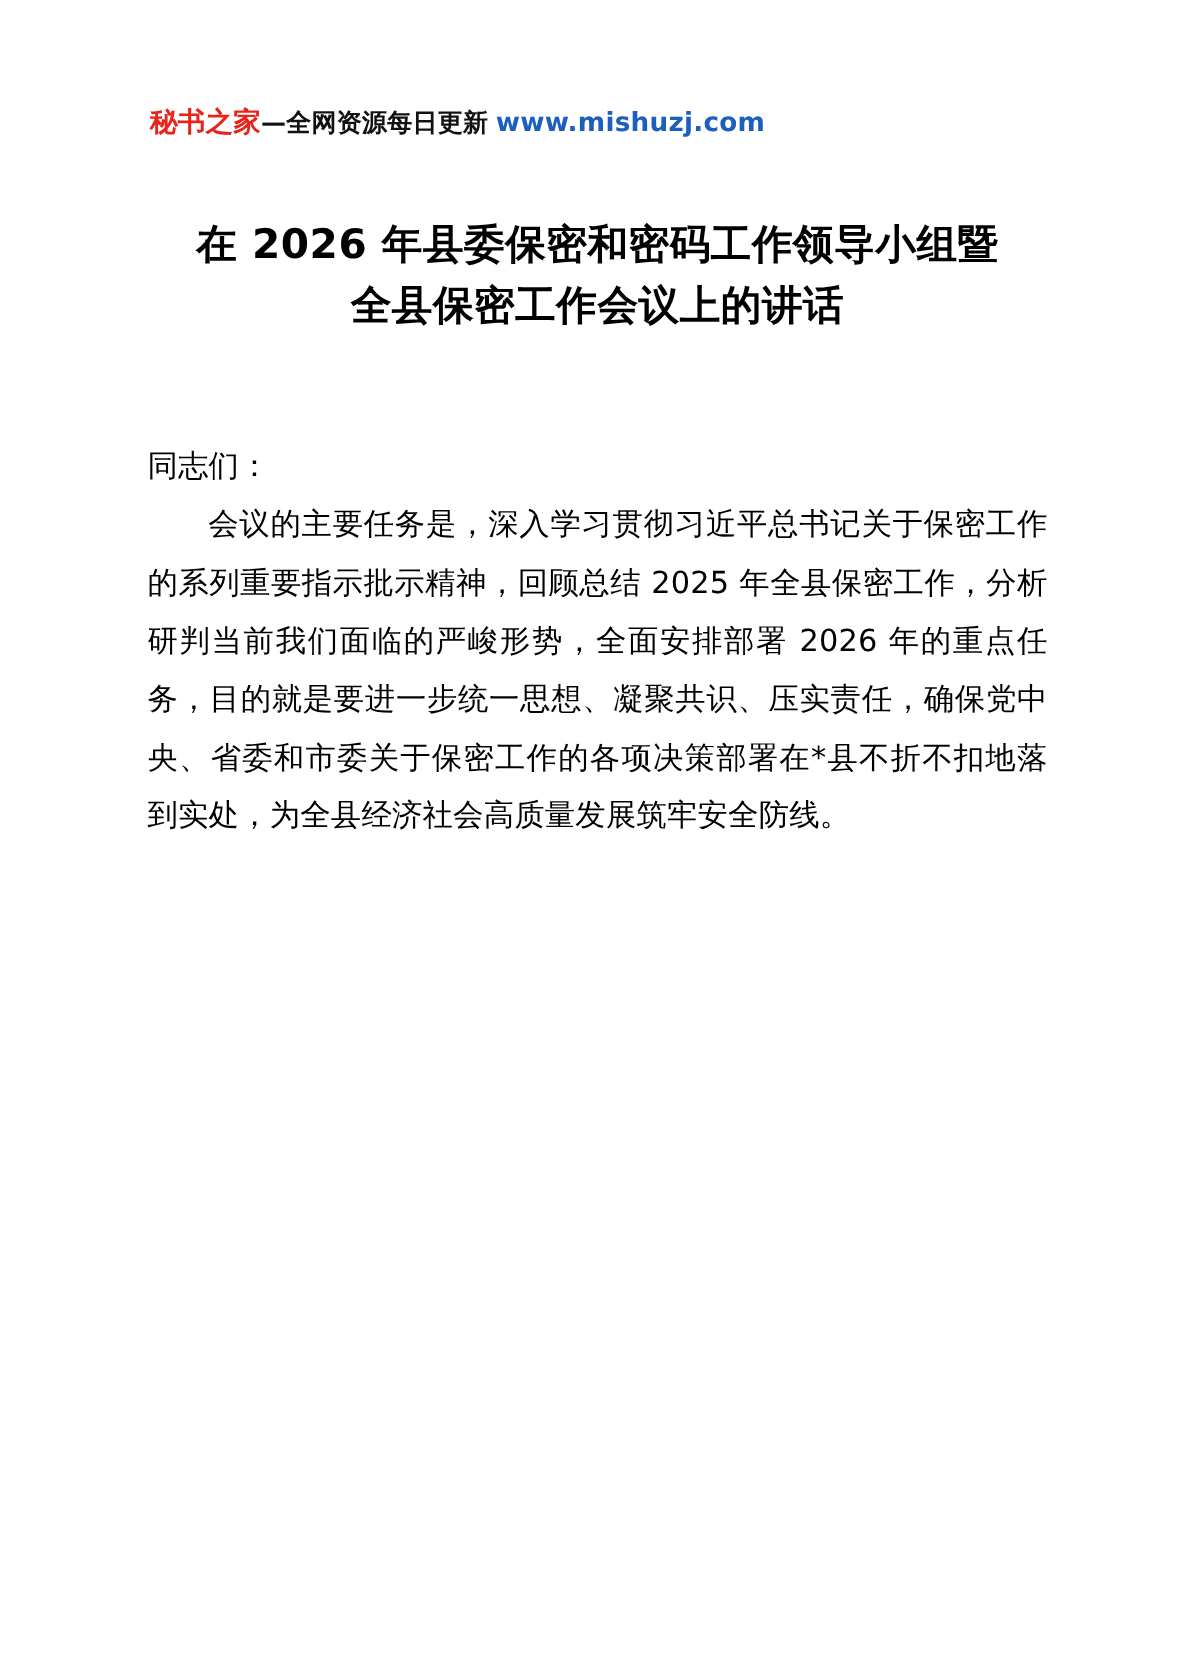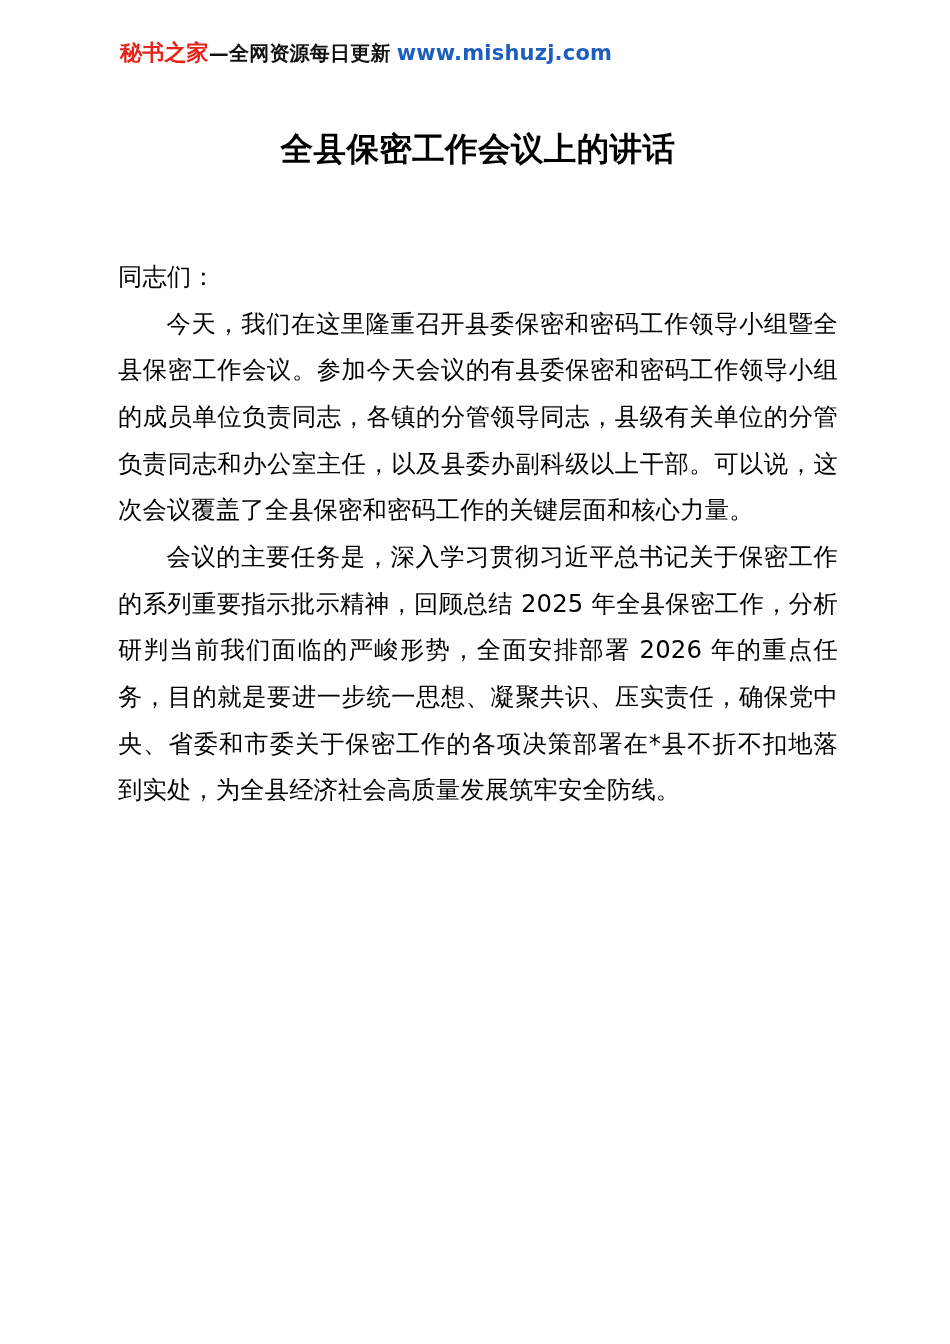--- a/index.html
+++ b/index.html
@@ -12,21 +12,21 @@
     height: 1344px;
     font-family: "DejaVu Sans", "Liberation Sans", sans-serif;
     color: #000000;
     overflow: hidden;
   }
   .page {
     position: relative;
     width: 950px;
     height: 1344px;
     box-sizing: border-box;
-    padding: 38px 112px 40px 118px;
+    padding: 84px 112px 40px 118px;
   }
   
   .header-line {
     font-size: 21px;
     line-height: 1.4;
     white-space: nowrap;
     margin: 0 0 0 2px;
     letter-spacing: 0.2px;
   }
   .brand {
@@ -84,22 +84,22 @@
 </head>
 <body>
 
 <div class="page">
 
   <div class="header-line">
     <span class="brand">秘书之家</span><span class="brand-sep">—</span><span class="brand-desc">全网资源每日更新</span><span class="brand-url">www.mishuzj.com</span>
   </div>
 
   <h1 class="doc-title">
+    <span class="ln">在 2026 年县委保密和密码工作领导小组暨</span>
     <span class="ln">全县保密工作会议上的讲话</span>
   </h1>
 
   <div class="body-text">
     <p>同志们：</p>
-    <p class="indent">今天，我们在这里隆重召开县委保密和密码工作领导小组暨全县保密工作会议。参加今天会议的有县委保密和密码工作领导小组的成员单位负责同志，各镇的分管领导同志，县级有关单位的分管负责同志和办公室主任，以及县委办副科级以上干部。可以说，这次会议覆盖了全县保密和密码工作的关键层面和核心力量。</p>
     <p class="indent">会议的主要任务是，深入学习贯彻习近平总书记关于保密工作的系列重要指示批示精神，回顾总结 2025 年全县保密工作，分析研判当前我们面临的严峻形势，全面安排部署 2026 年的重点任务，目的就是要进一步统一思想、凝聚共识、压实责任，确保党中央、省委和市委关于保密工作的各项决策部署在*县不折不扣地落到实处，为全县经济社会高质量发展筑牢安全防线。</p>
   </div>
 
 </div>
 
 </body></html>

